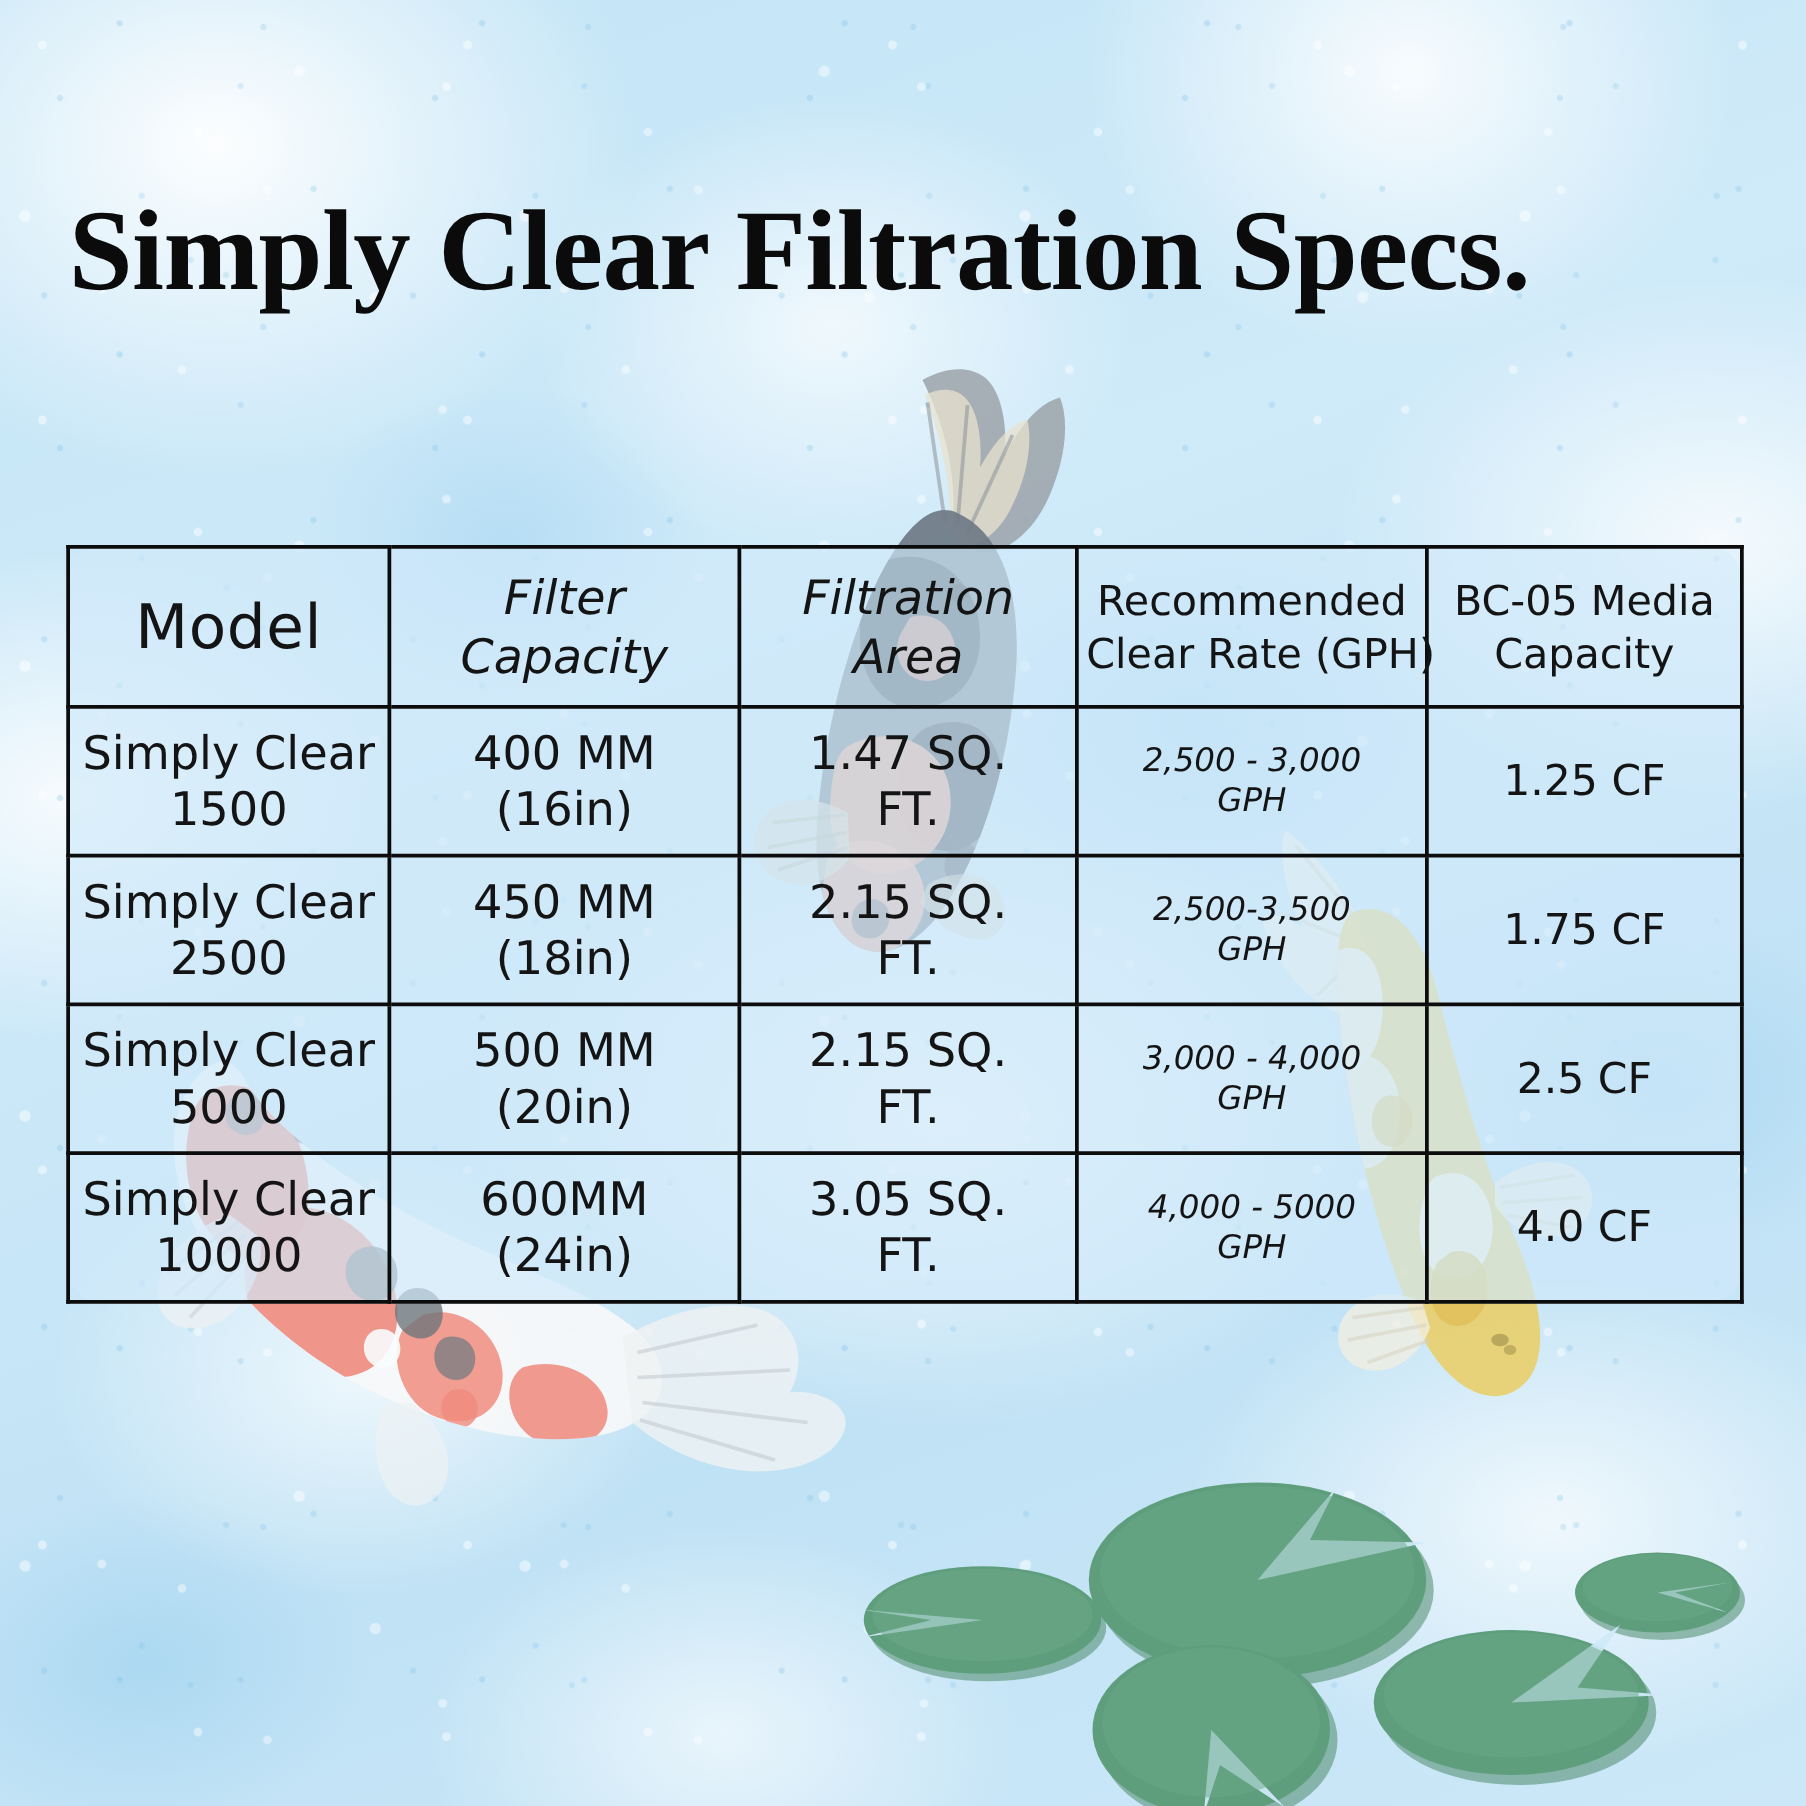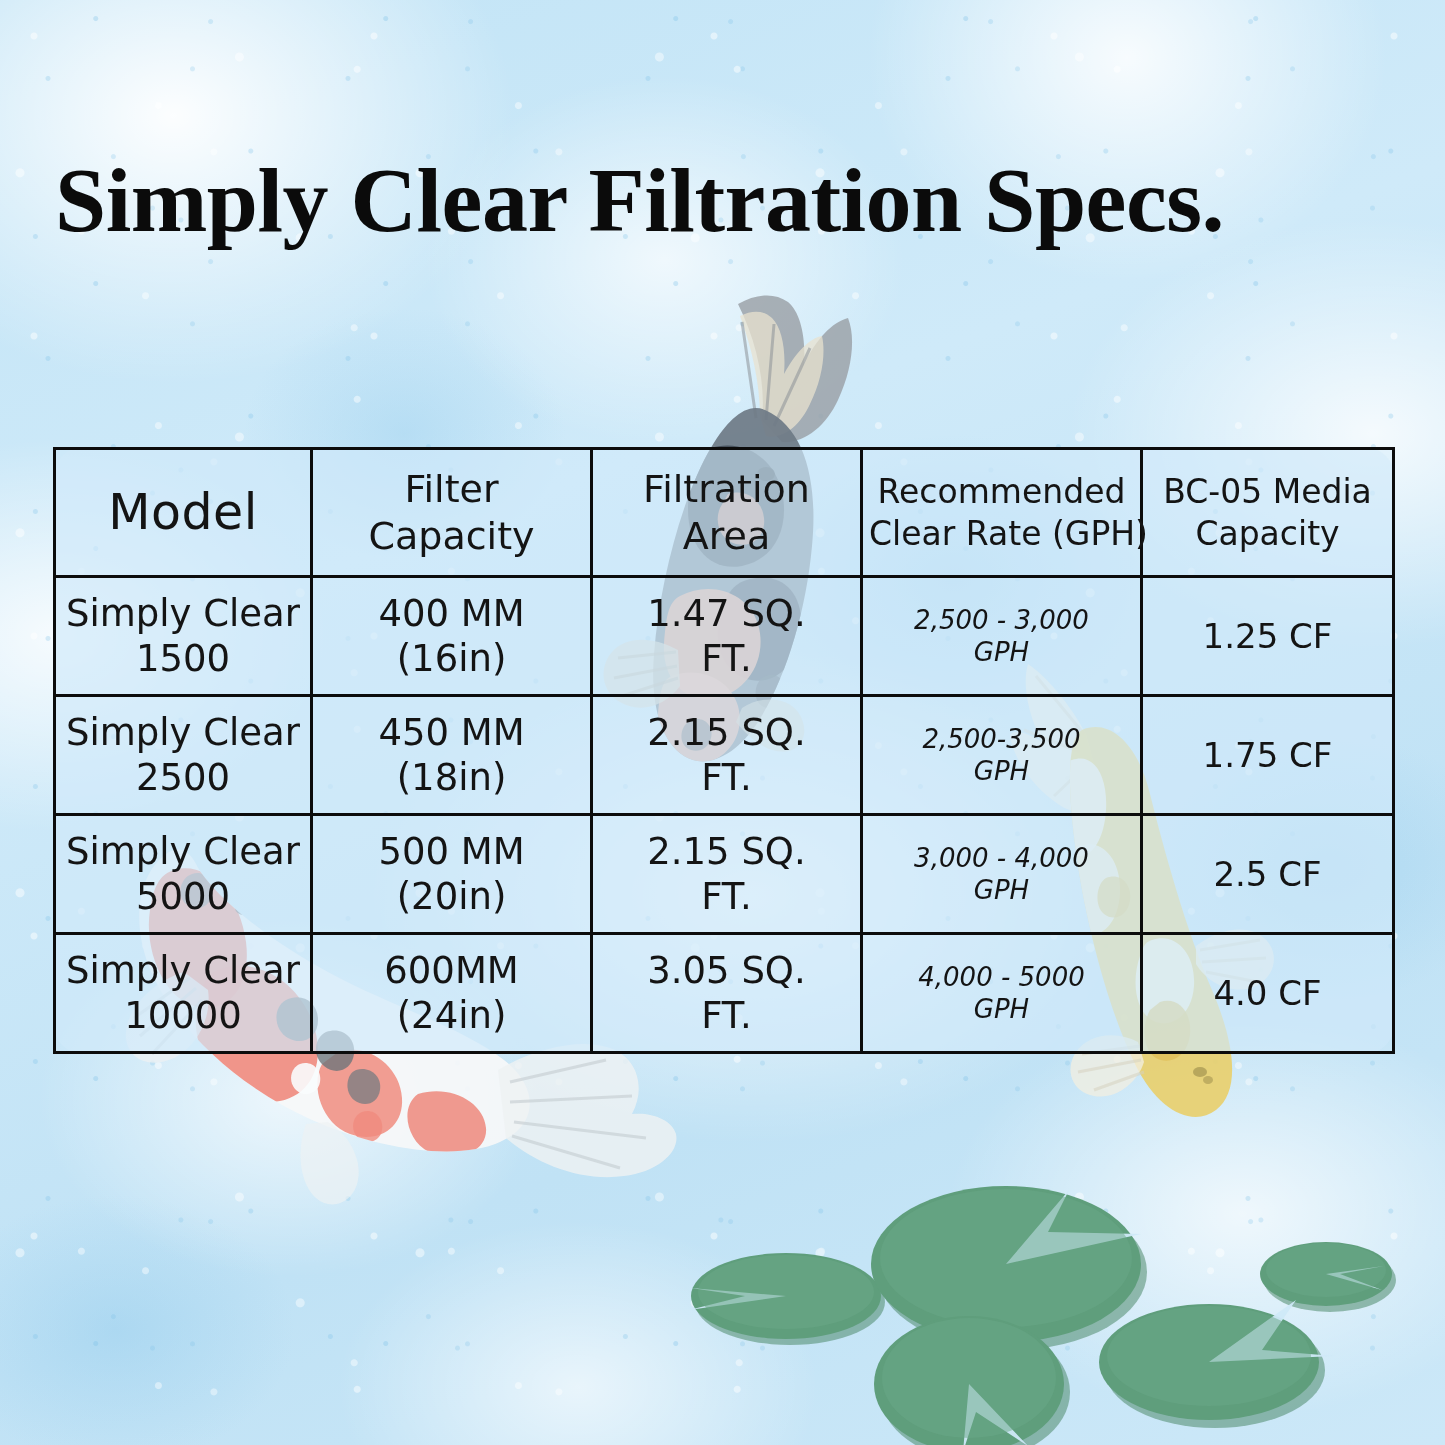--- a/index.html
+++ b/index.html
@@ -95,21 +95,21 @@
   .koi-yellow { left: 1010px; top: 610px; width: 320px;  height: 520px; }
   .koi-left   { left: 100px;  top: 820px; width: 600px;  height: 400px; }
 
   
   .pads { position: absolute; inset: 0; z-index: 12; }
 
   
   .spec-table {
     position: absolute;
     left: 53px;
-    top: 447px;
+    top: 436px;
     width: 1339px;
     height: 606px;
     z-index: 20;
     border-collapse: collapse;
     table-layout: fixed;
     background: rgba(214, 236, 250, 0.46);
     border-radius: 31px;
   }
   .spec-table td, .spec-table th {
     border: 3px solid #0c0c0c;
@@ -123,21 +123,21 @@
   .spec-table thead th { height: 128px; }
   .spec-table tbody td { height: 119px; }
 
   col.c-model { width: 257px; }
   col.c-diam  { width: 280px; }
   col.c-area  { width: 270px; }
   col.c-flow  { width: 280px; }
   col.c-media { width: 252px; }
 
   .h-model { font-size: 49px; letter-spacing: .5px; }
-  .h-std   { font-size: 38px; line-height: 1.22; }
+  .h-std   { font-size: 38px; line-height: 1.22; font-style: italic; }
   .h-small { font-size: 33px; line-height: 1.25; }
 
   .cell-md  { font-size: 37px; line-height: 1.22; }
   .cell-sm  { font-size: 26px; line-height: 1.24; font-style: italic; }
   .cell-one { font-size: 34px; }
 
   .nowrapline { display: block; white-space: nowrap; }
 </style>
 </head>
 <body>

